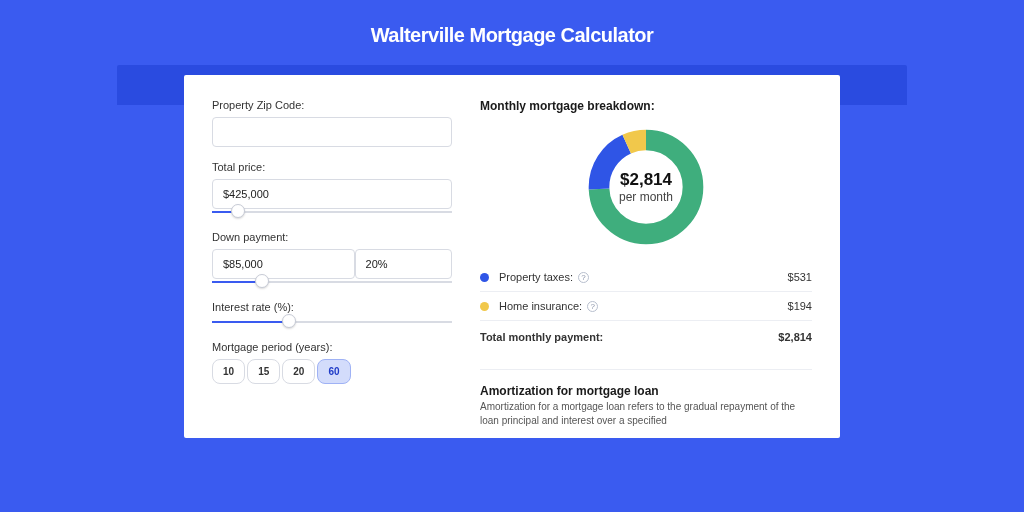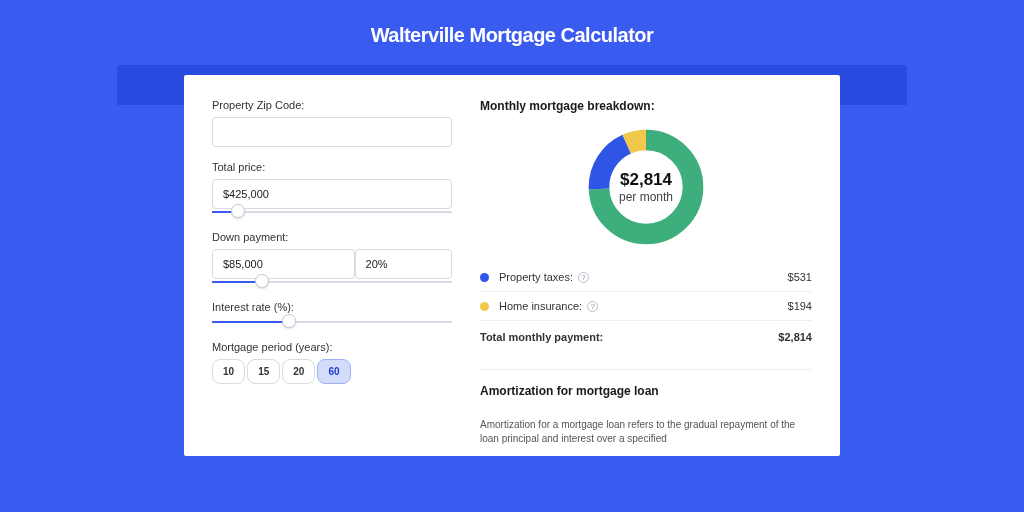--- a/index.html
+++ b/index.html
@@ -149,21 +149,21 @@
   .legend-val { font-weight: 400; }
   .legend-row.total .legend-val { font-weight: 700; }
   .info-ic {
     width: 11px; height: 11px; border: 1px solid #b8bfce;
     border-radius: 50%; display: inline-flex;
     align-items: center; justify-content: center;
     font-size: 8px; color: #8a93a8;
   }
 
   .amort-block { margin-top: 18px; border-top: 1px solid #eceef3; padding-top: 14px; }
-  .amort-title { font-size: 12px; font-weight: 700; color: #1a1a1a; margin-bottom: 20px; }
+  .amort-title { font-size: 12px; font-weight: 700; color: #1a1a1a; margin-bottom: 2px; }
   .amort-text { font-size: 10px; color: #555; line-height: 1.4; }
 </style>
 </head>
 <body>
 
 <div class="page-title">Walterville Mortgage Calculator</div>
 <div class="shadow-bar"></div>
 
 <div class="card">
 

